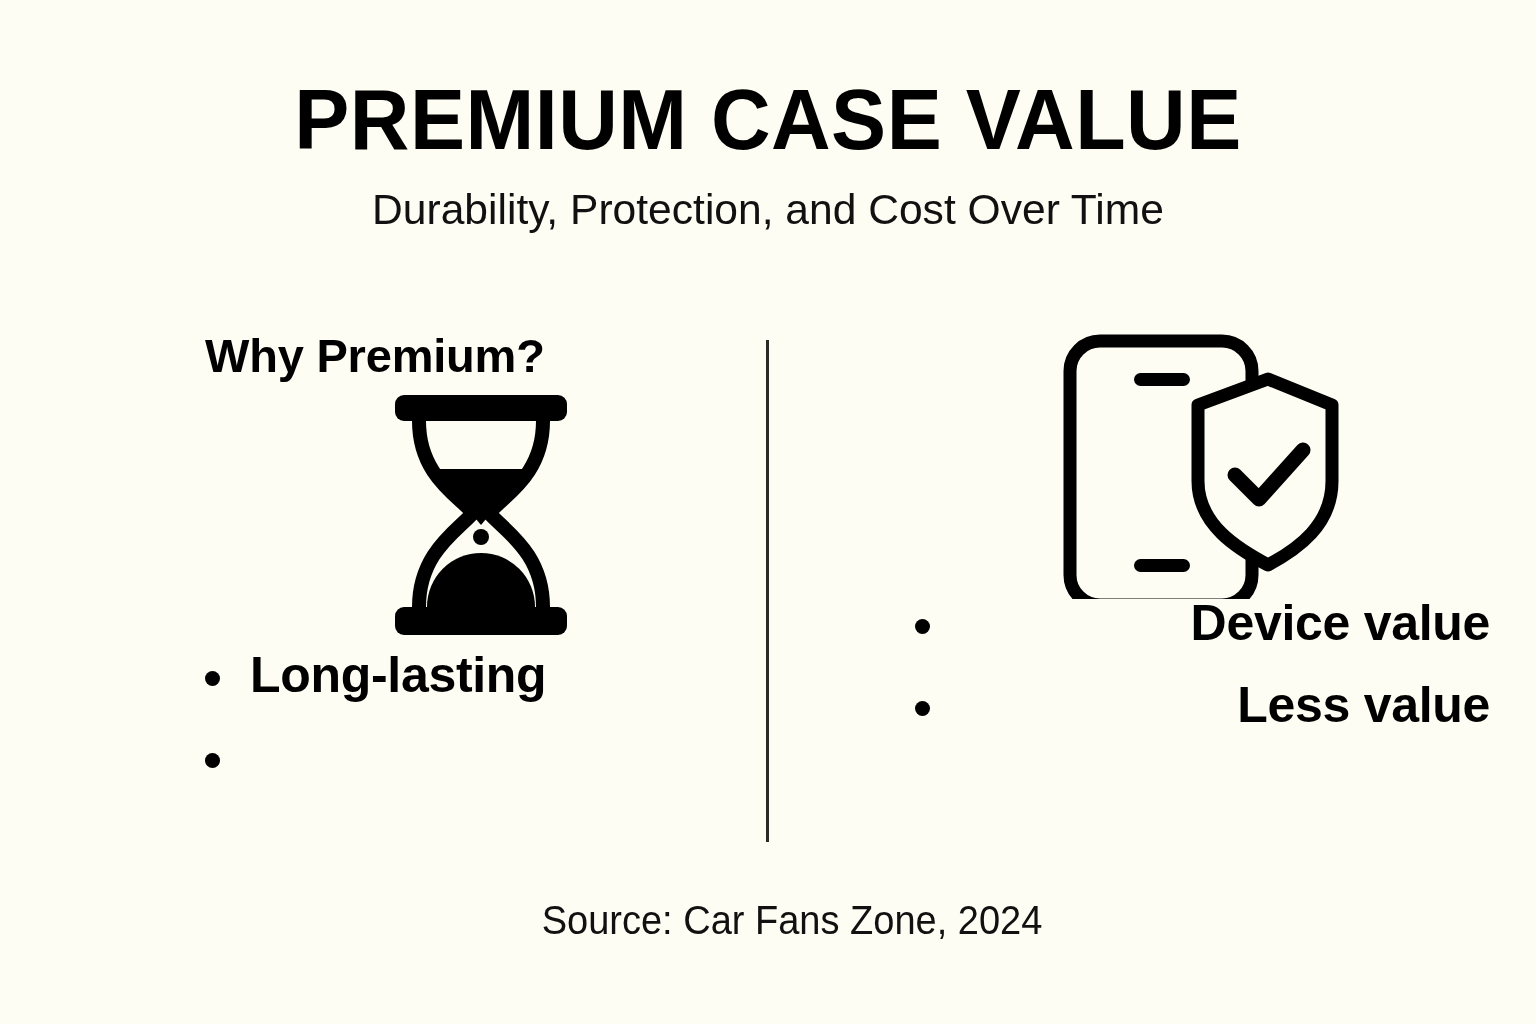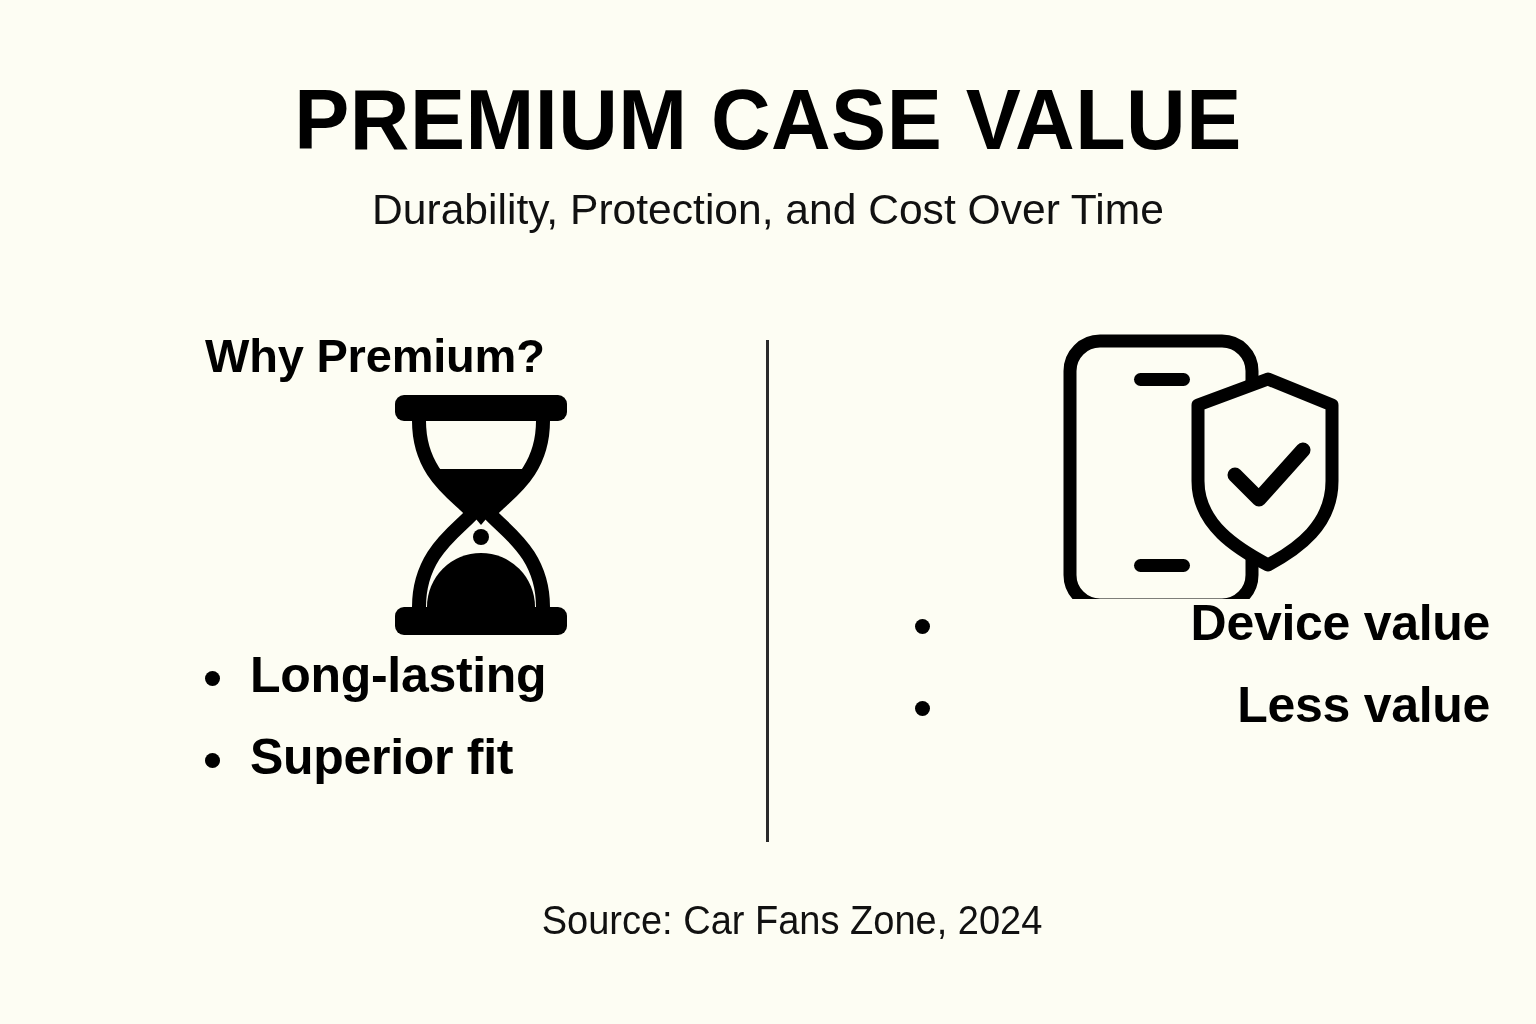--- a/index.html
+++ b/index.html
@@ -180,21 +180,20 @@
         </svg>
       </div>
 
       <ul class="bullets">
         <li>
           <span class="dot"></span>
           <span>Long-lasting</span>
         </li>
         <li>
           <span class="dot"></span>
-          <span>Superior fit</span>
         </li>
       </ul>
     </div>
 
     <div class="col col-right">
 
       <div class="icon-wrap">
         <svg width="280" height="270" viewBox="0 0 280 270" aria-hidden="true">
 
           <rect x="10" y="12" width="182" height="264" rx="30" ry="30" fill="#fdfdf3" stroke="#000" stroke-width="13"></rect>

